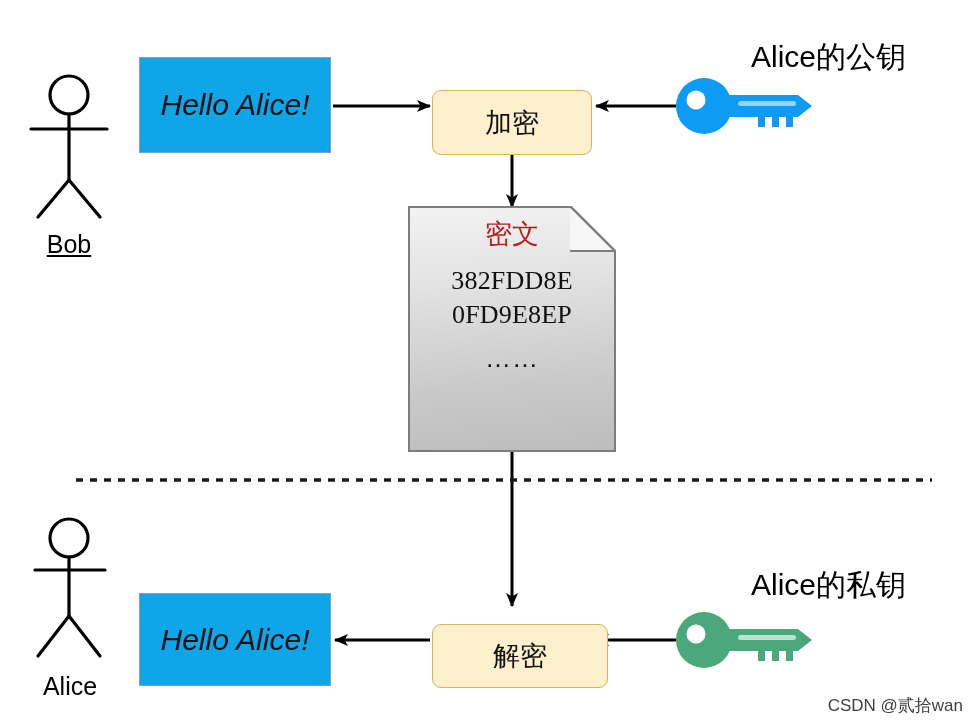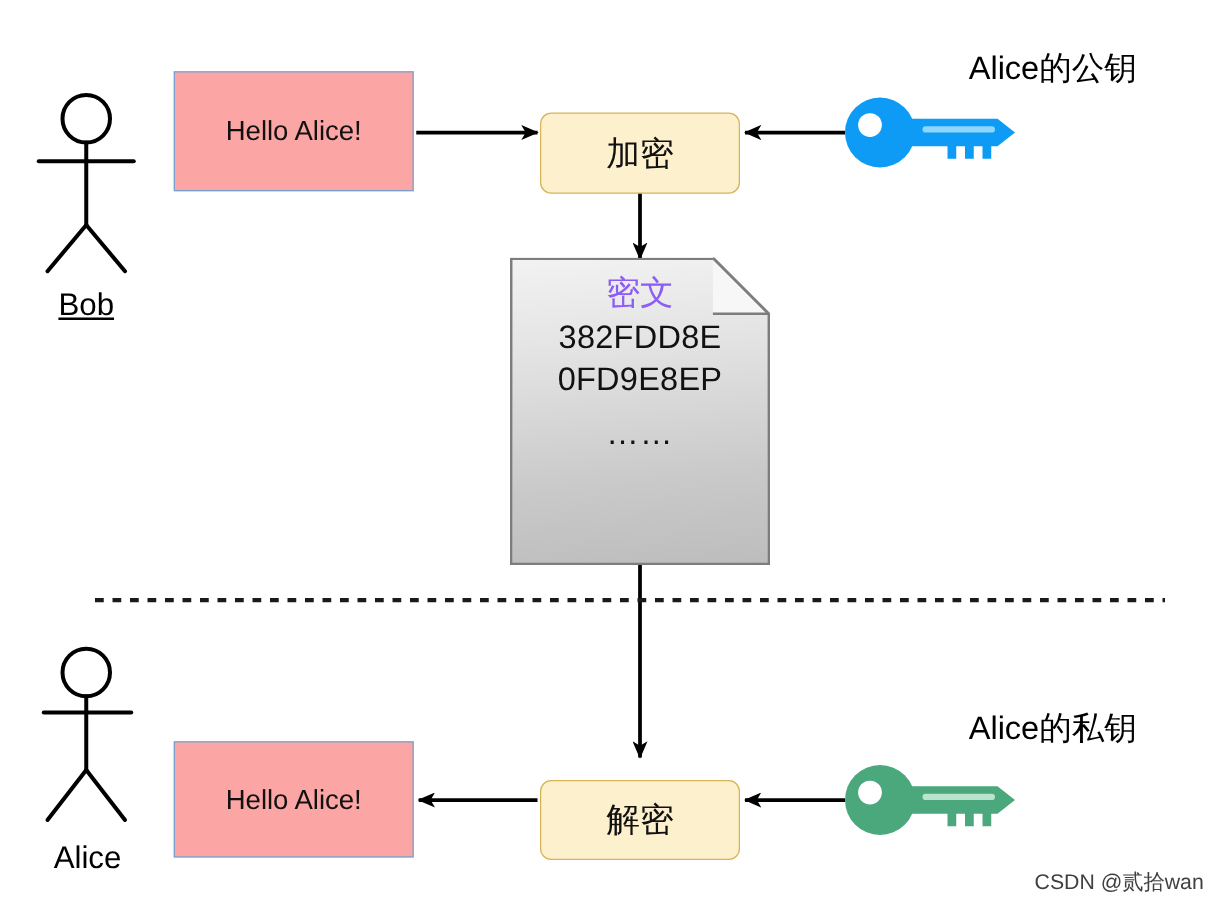--- a/index.html
+++ b/index.html
@@ -24,28 +24,29 @@
     position: absolute;
     font-size: 25px;
     color: #000000;
     text-align: center;
     white-space: nowrap;
   }
 
   
   .msg-box {
     position: absolute;
-    background: #fca5a5;
+    background: #0ea5e9;
     border: 1.5px solid #7d9fce;
     box-sizing: border-box;
     display: flex;
     align-items: center;
     justify-content: center;
-    font-size: 22px;
-    color: #111111;
+    font-size: 30px;
+    color: #111111;
+    font-style: italic;
   }
 
   
   .proc-box {
     position: absolute;
     background: #fdf0cd;
     border: 1.6px solid #d6b45a;
     border-radius: 9px;
     box-sizing: border-box;
     display: flex;
@@ -99,44 +100,44 @@
     position: absolute;
     inset: 0;
     display: flex;
     flex-direction: column;
     align-items: center;
     padding-top: 12px;
     box-sizing: border-box;
   }
   .doc-title {
     font-size: 27px;
-    color: #8b5cf6;
+    color: #b91c1c;
     line-height: 1.25;
-    margin-bottom: 0;
+    margin-bottom: 12px;
   }
   .doc-line {
     font-size: 26px;
     color: #111111;
     line-height: 1.33;
     letter-spacing: 0.2px;
+    font-family: Liberation Serif, serif;
   }
   .doc-ellipsis {
     font-size: 26px;
     color: #111111;
     margin-top: 10px;
     letter-spacing: 1px;
   }
 
   
   .key-label {
     position: absolute;
-    font-size: 26px;
+    font-size: 30px;
     color: #000000;
     white-space: nowrap;
-    margin-left: 24px;
   }
 
   
   .watermark {
     position: absolute;
     right: 14px;
     bottom: 8px;
     font-size: 17px;
     color: #404040;
     white-space: nowrap;
@@ -231,19 +232,19 @@
       <div class="doc-line">382FDD8E</div>
       <div class="doc-line">0FD9E8EP</div>
       <div class="doc-ellipsis">……</div>
     </div>
   </div>
 
   <div class="actor-label" style="left:24px; top:672px; width:92px;">Alice</div>
 
   <div class="msg-box" style="left:139px; top:593px; width:192px; height:93px;">Hello Alice!</div>
 
-  <div class="proc-box" style="left:432px; top:608px; width:160px; height:64px;">解密</div>
+  <div class="proc-box" style="left:432px; top:608px; width:176px; height:64px;">解密</div>
 
   <div class="key-label" style="left:751px; top:565px;">Alice的私钥</div>
 
   <div class="watermark">CSDN @贰拾wan</div>
 
 </div>
 
 </body></html>

